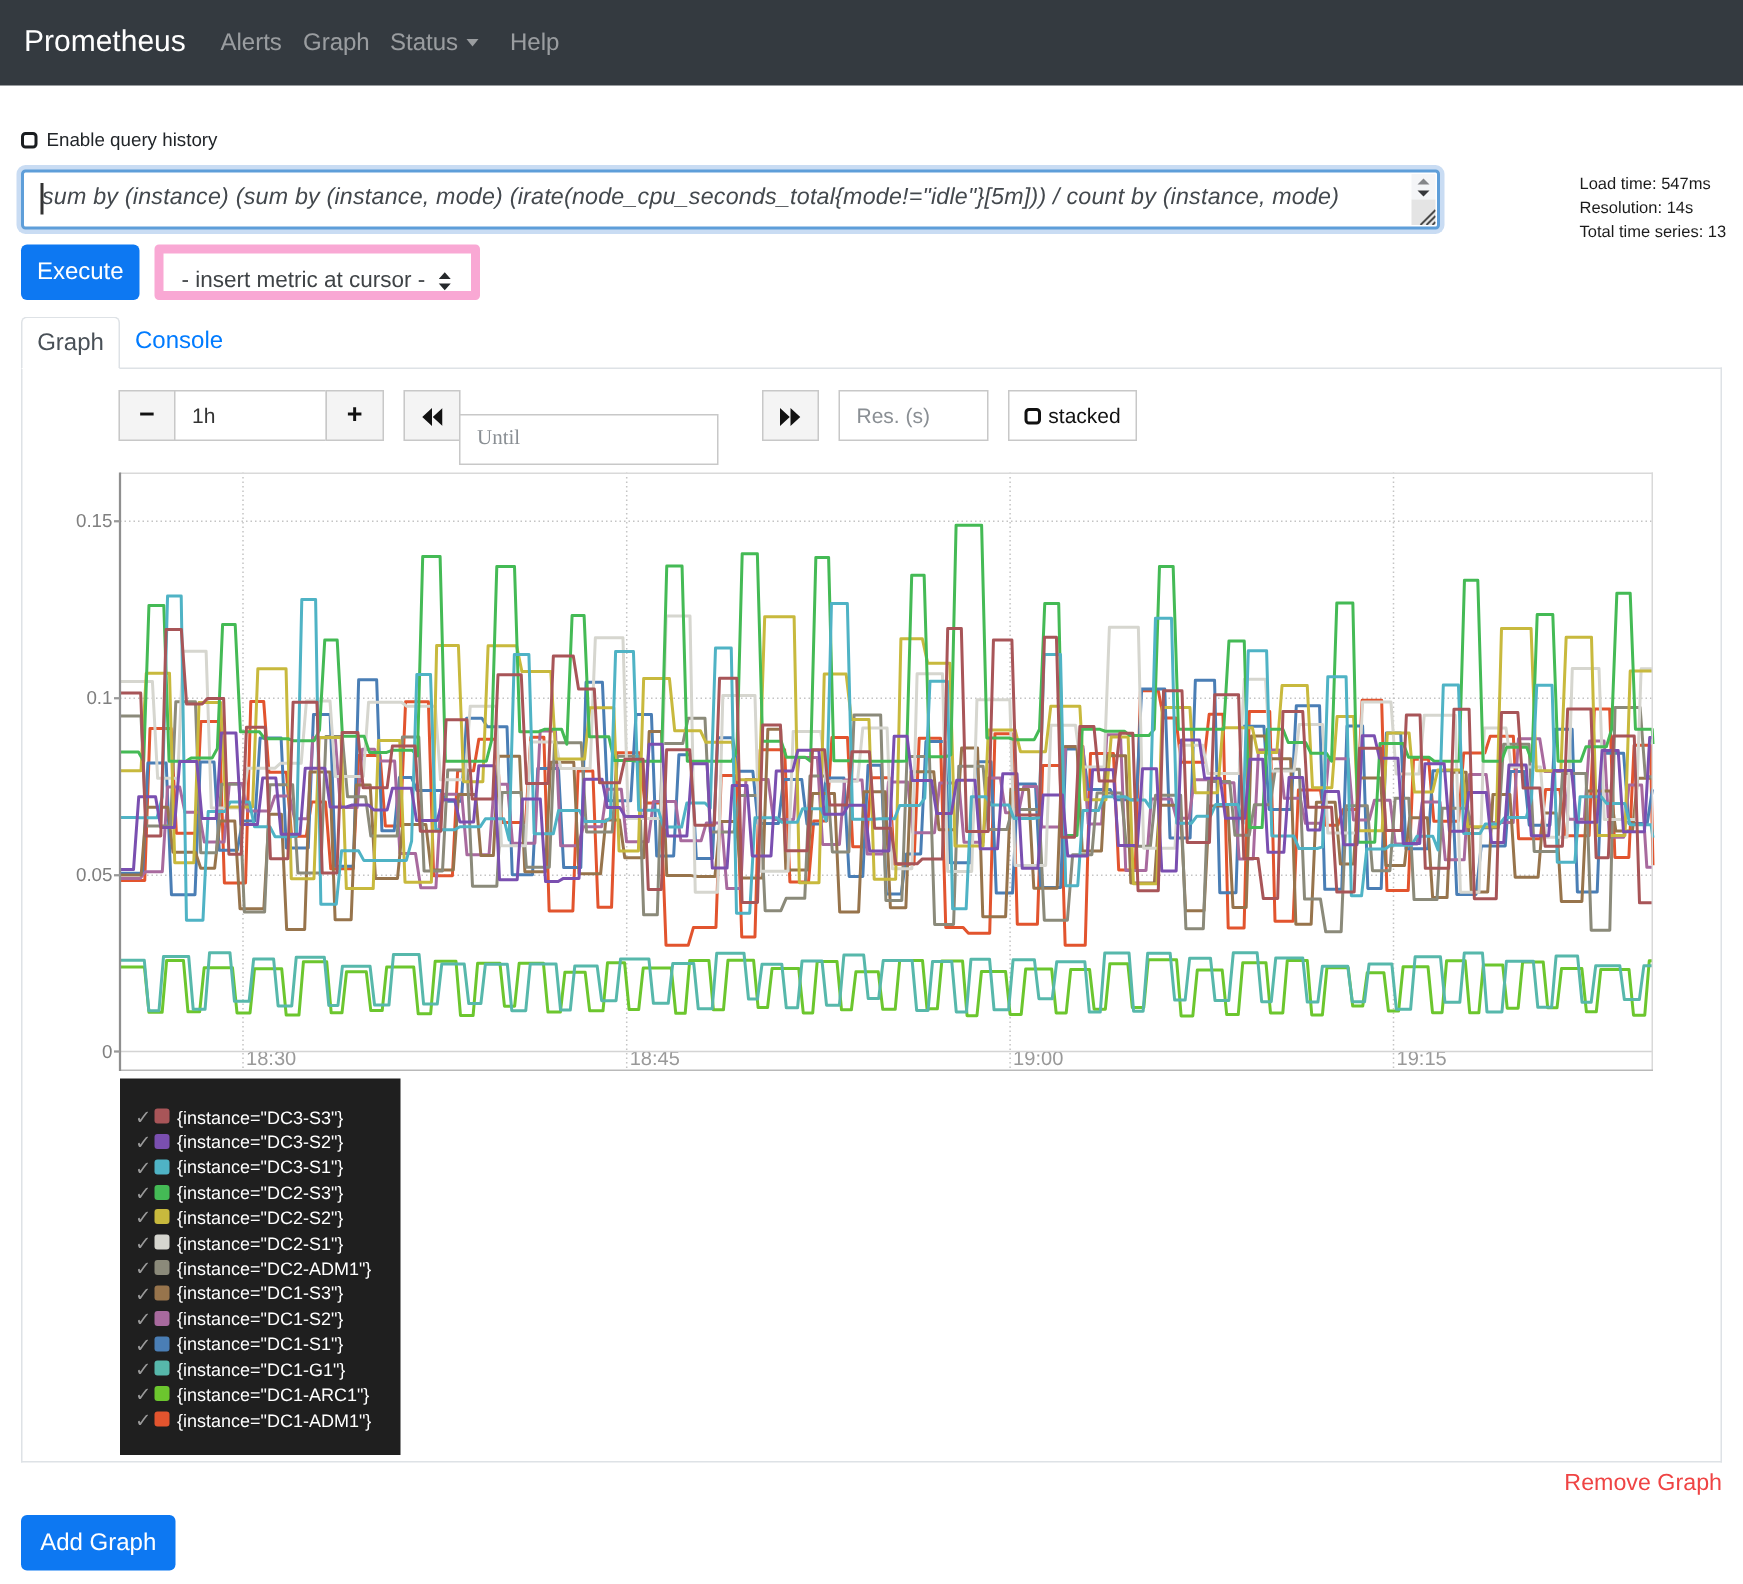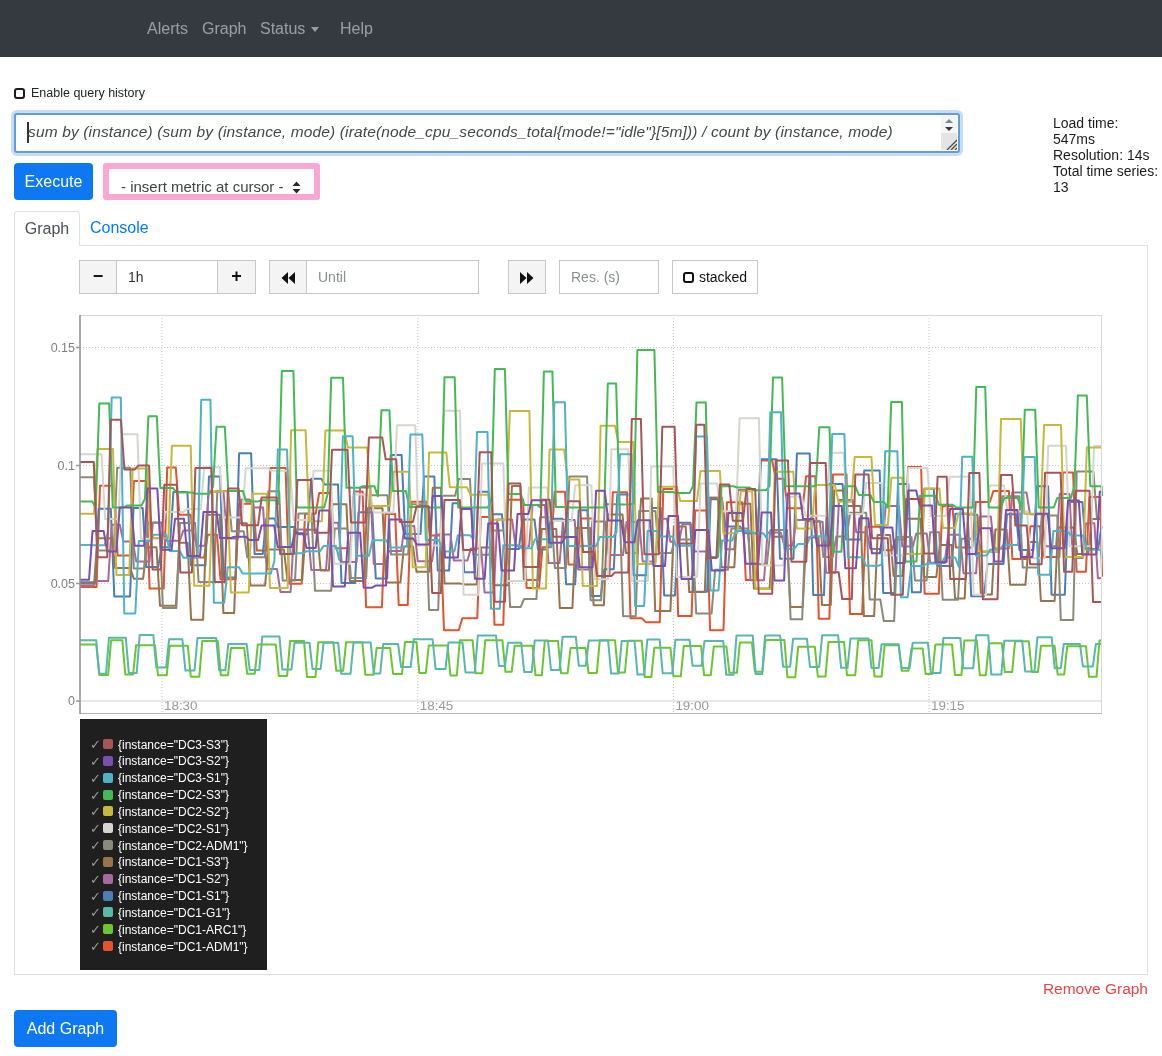--- a/index.html
+++ b/index.html
@@ -13,21 +13,21 @@
 .caret-down { display:inline-block; width:0; height:0; border-left:4.5px solid transparent; border-right:4.5px solid transparent; border-top:5px solid rgba(255,255,255,0.5); vertical-align:2px; margin-left:6px;}
 
 .cb { position:absolute; left:14px; top:88px; width:11px; height:11px; border:2px solid #1a1d20; border-radius:3px; background:#fff; }
 .cb-label { position:absolute; left:31px; top:86px; font-size:12.5px; color:#212529; }
 
 .query-wrap { position:absolute; left:14px; top:113px; width:946px; height:40px; background:#fff;
   border:2px solid #5e9ed9; border-radius:3px; box-shadow:0 0 0 3px #c9dcf3; }
 .query-text { position:absolute; left:12px; top:8px; font-size:15.5px; color:#43484d; white-space:nowrap; letter-spacing:0.14px;font-style:italic; }
 .cursorbar { position:absolute; left:11px; top:7px; width:1.5px; height:21px; background:#333; }
 
-.stats { position:absolute; left:1053px; top:115px; font-size:14px; color:#1c1c1c; line-height:16px; }
+.stats { position:absolute; left:1053px; top:115px; font-size:11px; color:#1c1c1c; line-height:16px; }
 
 .btn-primary { position:absolute; background:#0d6efd; color:#fff; border-radius:4px; font-size:16px; text-align:center; }
 .exec { left:14px; top:163px; width:79px; height:37px; line-height:37px; background:#0d78f2;}
 .metric-select { position:absolute; left:103px; top:163px; width:217px; height:37px; border:6px solid #f9a8d4; border-radius:3px; background:#fff; font-size:15px; color:#3f4346; line-height:35px; padding-left:12px; }
 .updown { position:absolute; right:13px; top:12px; }
 
 .tabline { position:absolute; left:14px; top:245px; width:1134px; height:1px; background:#dee2e6; }
 .tab-active { position:absolute; left:14px; top:211px; width:66px; height:35px; background:#fff;
   border:1px solid #dee2e6; border-bottom:1px solid #fff; border-radius:4px 4px 0 0; font-size:16px; color:#495057; text-align:center; line-height:33px; z-index:3;}
 .tab-console { position:absolute; left:90px; top:211px; width:58px; height:35px; font-size:16px; color:#007bff; text-align:center; line-height:33px; }
@@ -43,20 +43,21 @@
 .lcheck { position:absolute; left:10px; top:1px; color:#9a9a9a; font-size:13px; }
 .lswatch { position:absolute; left:23px; top:3px; width:10px; height:10px; border-radius:2px; }
 .ltext { position:absolute; left:38px; top:1.5px; color:#fff; font-size:12px; }
 
 .remove { position:absolute; top:980px; left:900px; width:248px; font-size:15.5px; color:#ef4444; text-align:right; white-space:nowrap;}
 .addgraph { left:14px; top:1010px; width:103px; height:37px; line-height:37px; background:#0d78f2; }
 </style>
 </head>
 <body>
 <div class="navbar">
+  <div class="brand">Prometheus</div>
   <div class="navlink" style="left:147px;">Alerts</div>
   <div class="navlink" style="left:202px;">Graph</div>
   <div class="navlink" style="left:260px;">Status<span class="caret-down"></span></div>
   <div class="navlink" style="left:340px;">Help</div>
 </div>
 
 <div class="cb"></div>
 <div class="cb-label">Enable query history</div>
 
 <div class="query-wrap">
@@ -89,21 +90,21 @@
 
 <div class="gbtn" style="left:79px;top:260px;width:38px;font-size:18px;font-weight:bold;line-height:30px;">−</div>
 <div class="ginput" style="left:116px;top:260px;width:102px;">1h</div>
 <div class="gbtn" style="left:217px;top:260px;width:39px;font-size:18px;font-weight:bold;line-height:31px;">+</div>
 
 <div class="gbtn" style="left:269px;top:260px;width:38px;">
   <svg width="14" height="12" viewBox="0 0 14 12" style="margin-top:11px;">
       <path d="M7 0 L7 12 L0.5 6 Z M14 0 L14 12 L7.5 6 Z" fill="#111"></path>
     </svg>
 </div>
-<div class="ginput placeholder" style="left:306px;top:260px;width:173px;">Until</div>
+<div class="ginput placeholder" style="left:306px;top:276px;width:173px;font-family:Liberation Serif, serif;">Until</div>
 <div class="gbtn" style="left:508px;top:260px;width:38px;">
   <svg width="14" height="12" viewBox="0 0 14 12" style="margin-top:11px;">
       <path d="M0 0 L0 12 L6.5 6 Z M7 0 L7 12 L13.5 6 Z" fill="#111"></path>
     </svg>
 </div>
 
 <div class="ginput placeholder" style="left:559px;top:260px;width:100px;">Res. (s)</div>
 
 <div class="gbtn" style="left:672px;top:260px;width:86px;background:#fff;font-size:14px;color:#111;line-height:32px;">
   <span style="display:inline-block;width:11px;height:11px;border:2px solid #111;border-radius:3px;vertical-align:-1px;margin-right:5px;"></span>stacked</div>

